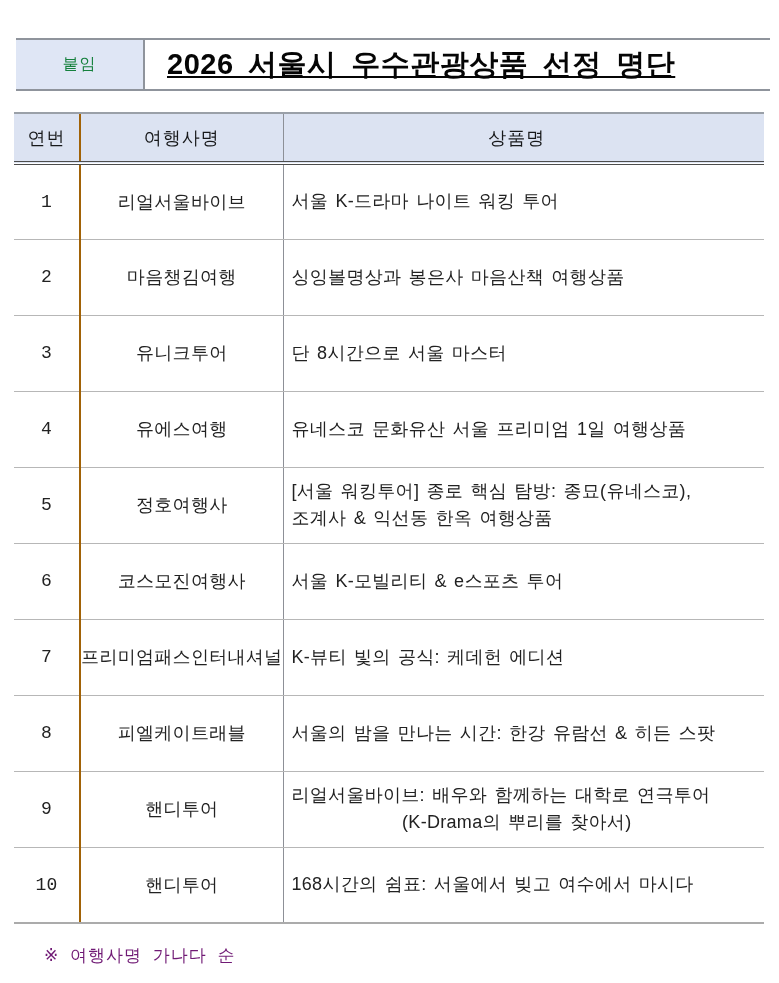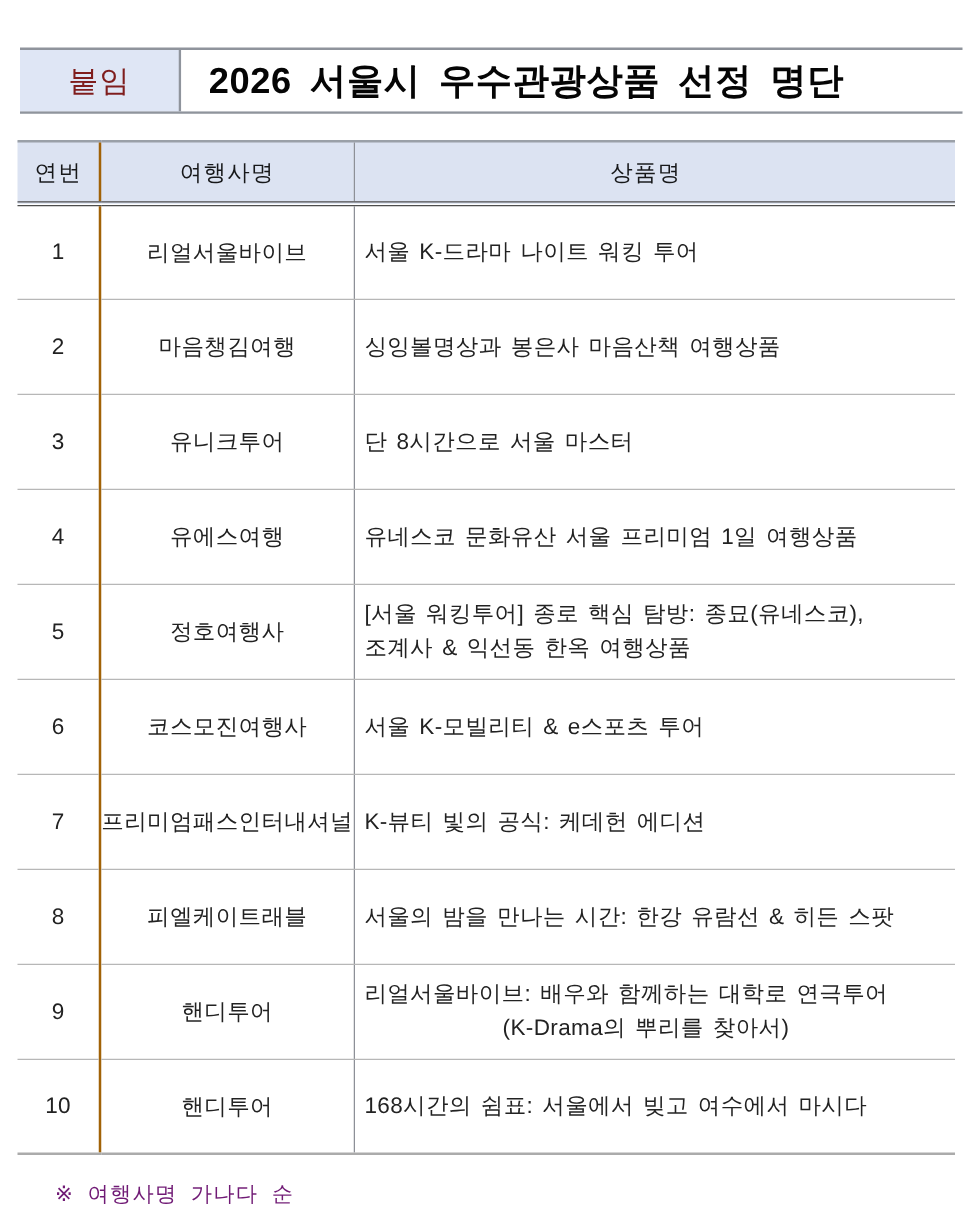--- a/index.html
+++ b/index.html
@@ -20,34 +20,35 @@
     border-top: 2px solid #8f949c;
     border-bottom: 2px solid #8f949c;
     display: flex;
     align-items: stretch;
   }
   .attach-cell {
     width: 129px;
     background: #dfe6f5;
     border-right: 2px solid #8f949c;
     display: flex; align-items: center; justify-content: center;
-    font-size: 24px;
+    font-size: 16px;
     letter-spacing: 1px;
-    color: #7f1d1d;
+    color: #15803d;
   }
   .title-cell {
     flex: 1;
     background: #ffffff;
     display: flex; align-items: center;
     padding-left: 22px;
     font-size: 29px;
     font-weight: 800;
     letter-spacing: 0.5px;
     word-spacing: 6px;
     color: #050505;
+    text-decoration: underline;
   }
 
   
   table.list {
     position: absolute;
     left: 14px; top: 112px;
     width: 750px;
     border-collapse: collapse;
     table-layout: fixed;
   }
@@ -66,21 +67,21 @@
   table.list td {
     height: 76px;
     font-size: 18px;
     letter-spacing: 0.3px;
     word-spacing: 2px;
     color: #222222;
     border-bottom: 1px solid #b7b7b7;
     vertical-align: middle;
   }
   table.list tbody tr:last-child td { border-bottom: 2px solid #ababab; }
-  .col-no     { width: 66px;  text-align: center; }
+  .col-no     { width: 66px;  text-align: center; font-family: Liberation Mono, monospace; }
   .col-agency { width: 203px; text-align: center; }
   .col-product{ width: 481px; text-align: left; padding-left: 8px; padding-right: 22px; }
   table.list th:nth-child(2), table.list td:nth-child(2) {
     border-left: 2px solid #a16207;
     border-right: 1px solid #8d9097;
   }
   .pline { line-height: 27px; }
   .pline.left { text-align: left; }
   .pline.center { text-align: center; }
 

